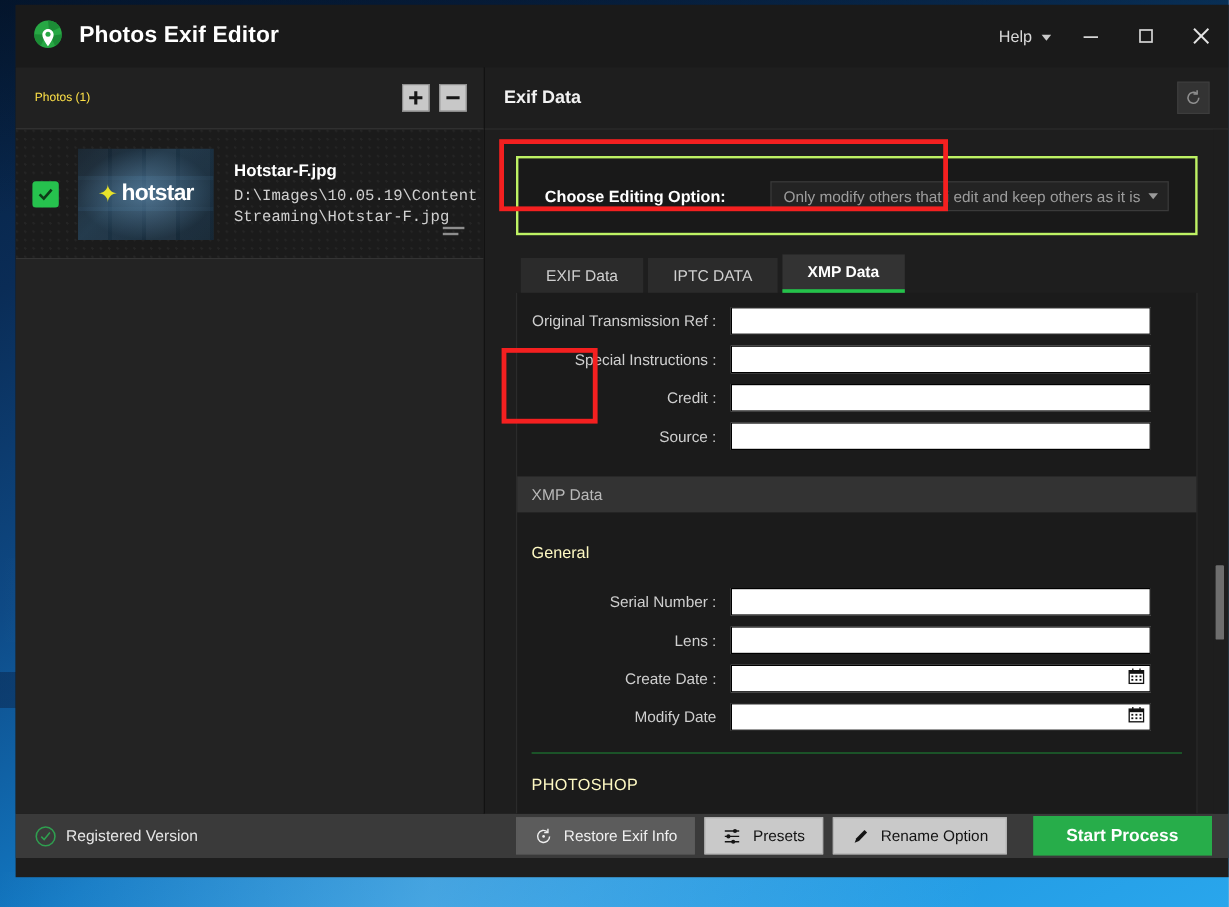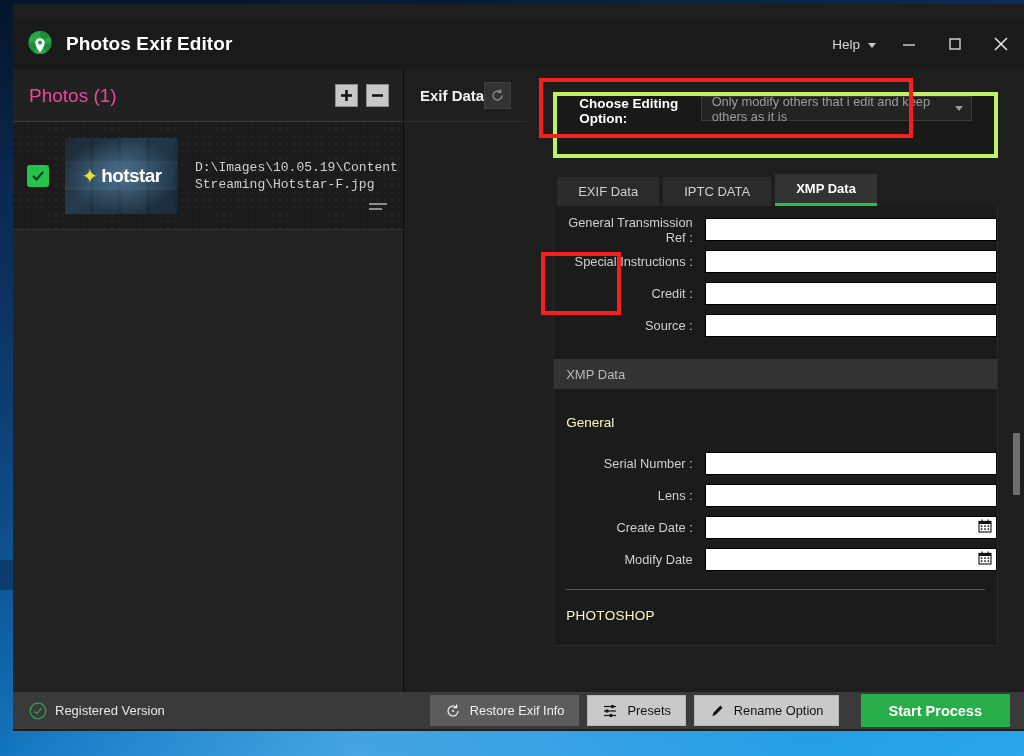--- a/index.html
+++ b/index.html
@@ -25,21 +25,21 @@
     background: linear-gradient(180deg, rgba(2,12,28,.55), rgba(2,12,28,0)); }
 
   
   #app-window {
     position: absolute; left: 13px; top: 4px; width: 1011px; height: 727px;
     background: #1e1e1e; overflow: hidden;
   }
   
   #titlebar {
     height: 52px; background: #1a1a1a; display: flex; align-items: center;
-    padding-left: 12px; position: relative; margin-top: 14px;
+    padding-left: 12px; position: relative;
   }
   .logo { width: 30px; height: 30px; flex: 0 0 auto; position: relative; }
   .app-title {
     color: #ffffff; font-size: 19px; font-weight: bold; margin-left: 11px;
     letter-spacing: .1px;
   }
   .tb-right { margin-left: auto; display: flex; align-items: center; height: 100%; }
   .help-btn {
     color: #d8d8d8; font-size: 13.5px; display: flex; align-items: center;
     gap: 8px; padding: 0 10px; height: 100%;
@@ -52,21 +52,21 @@
   
   #body-split { display: flex; height: 622px; }
 
   
   #left-panel { width: 391px; background: #1e1e1e; display: flex; flex-direction: column;
     border-right: 1px solid #0d0d0d; }
   #photos-header {
     height: 52px; display: flex; align-items: center; padding: 0 14px 0 16px;
     background: #212121; border-bottom: 1px solid #3a3a3a;
   }
-  #photos-header .ph-title { color: #ec4899; font-size: 19px; }
+  #photos-header .ph-title { color: #fde047; font-size: 10px; }
   #photos-header .ph-actions { margin-left: auto; display: flex; gap: 8px; }
   .sq-btn {
     width: 23px; height: 23px; background: #c8c8c8; border: 1px solid #8e8e8e;
     display: flex; align-items: center; justify-content: center;
     color: #161616; font-size: 17px; font-weight: bold; line-height: 1;
   }
 
   #photo-list { flex: 1; background: #232323; overflow: hidden; }
   .photo-item {
     position: relative; height: 108px; display: flex; align-items: center;
@@ -101,35 +101,35 @@
   .thumb .hs-star { color: #e8e22a; font-size: 20px; line-height: 1; }
   .thumb .hs-text { color: #fff; font-size: 19px; font-weight: bold; letter-spacing: -.6px; }
   .pinfo { margin-left: 17px; flex: 1; min-width: 0; }
   .pname { color: #fff; font-size: 14px; font-weight: bold; margin-bottom: 5px; }
   .ppath { color: #d0d0d0; font-size: 13px; line-height: 17px; max-width: 190px; font-family: Liberation Mono, monospace; }
   .hamburger { position: absolute; right: 16px; bottom: 16px; width: 18px; }
   .hamburger span { display:block; height: 2px; background: #8d8d8d; margin-bottom: 3px; }
   .hamburger span:nth-child(2){ width: 13px; }
 
   
-  #right-panel { flex: 1; background: #1e1e1e; display: flex; flex-direction: row;
+  #right-panel { flex: 1; background: #1e1e1e; display: flex; flex-direction: column;
     min-width: 0; }
   #exif-header { height: 52px; display: flex; align-items: center; padding: 0 16px 0 0;
     border-bottom: 1px solid #2e2e2e; }
   #exif-header .eh-title { color: #f2f2f2; font-size: 15px; font-weight: bold; margin-left: 0; }
   .refresh-btn {
     margin-left: auto; width: 27px; height: 27px; background: #333; border: 1px solid #3d3d3d;
     display: flex; align-items: center; justify-content: center;
   }
 
   #scroll-area { flex: 1; position: relative; overflow: hidden; }
 
   .opt-card {
-    margin: 22px 26px 0 26px; background: #191919; border: 4px solid #bef264;
-    height: 66px; display: flex; padding: 0 22px;
+    margin: 22px 26px 0 26px; background: #191919; border: 2px solid #bef264;
+    height: 66px; display: flex; align-items: center; padding: 0 22px;
   }
   .opt-label { color: #fff; font-size: 13.5px; font-weight: bold; }
   .opt-select {
     margin-left: auto; width: 332px; height: 25px; background: #232323;
     border: 1px solid #3a3a3a; display: flex; align-items: center;
     padding: 0 8px 0 10px; color: #9d9d9d; font-size: 12.8px;
   }
   .opt-select .caret { margin-left: auto; width:0;height:0;
     border-left:4px solid transparent;border-right:4px solid transparent;border-top:5px solid #9a9a9a; }
 
@@ -258,20 +258,21 @@
           </div>
           <div class="thumb">
             <div class="tiles"></div>
             <div class="glow"></div>
             <div class="hs">
               <span class="hs-star">✦</span>
               <span class="hs-text">hotstar</span>
             </div>
           </div>
           <div class="pinfo">
+            <div class="pname">Hotstar-F.jpg</div>
             <div class="ppath">D:\Images\10.05.19\Content Streaming\Hotstar-F.jpg</div>
           </div>
           <div class="hamburger">
             <span></span>
               <span></span>
           </div>
         </div>
       </div>
     </div>
 
@@ -305,21 +306,21 @@
           </div>
           <div class="tab active">
             <span>XMP Data</span>
           </div>
         </div>
 
         <div class="form-region">
 
           <div style="padding-top:8px;">
             <div class="frow">
-              <div class="flabel">General Transmission Ref :</div>
+              <div class="flabel">Original Transmission Ref :</div>
               <div class="fctrl"></div>
             </div>
             <div class="frow">
               <div class="flabel">Special Instructions :</div>
               <div class="fctrl"></div>
             </div>
             <div class="frow">
               <div class="flabel">Credit :</div>
               <div class="fctrl"></div>
             </div>

